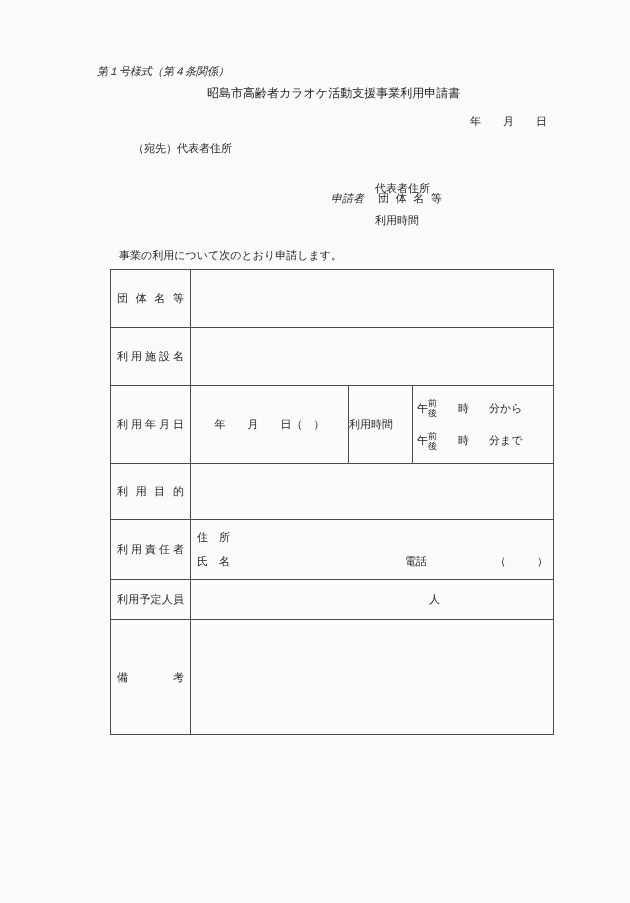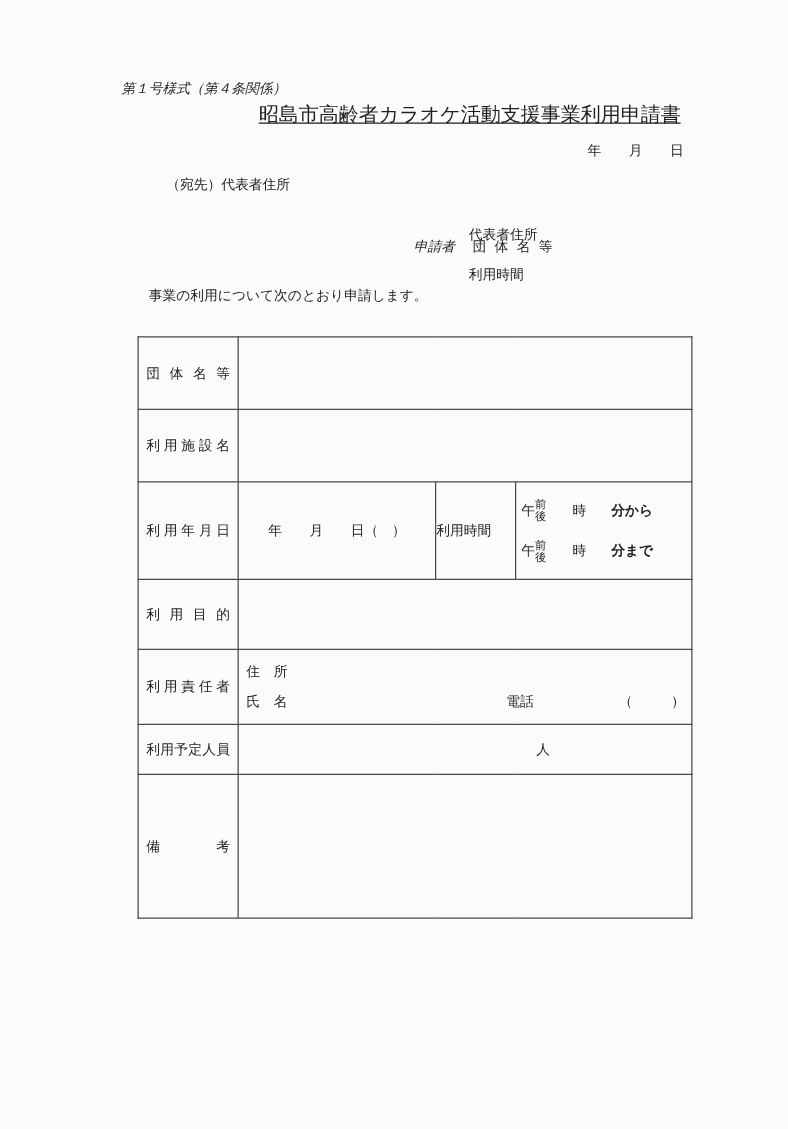--- a/index.html
+++ b/index.html
@@ -7,28 +7,28 @@
     width:630px;height:903px;
     background:#fbfbfa;
     color:#1f1f1f;
     font-family:"Liberation Serif","DejaVu Serif",serif;
     font-size:11px;
     position:relative;
     overflow:hidden;
   }
   .abs{position:absolute;line-height:14px;white-space:pre;}
   .form-number{left:97px;top:64px;font-style:italic;}
-  .doc-title{left:207px;top:86px;font-size:16px;text-decoration:underline;}
+  .doc-title{left:207px;top:86px;font-size:12px;}
   .date-line{top:114px;right:83px;}
   .recipient{left:133px;top:141px;}
   .rep-address{left:375px;top:181px;}
   .applicant-label{left:331px;top:191px;font-style:italic;}
   .org-name-line{left:378px;top:191px;width:64px;}
   .rep-name{left:375px;top:213px;}
-  .statement{left:119px;top:230px;text-align:right;}
+  .statement{left:119px;top:248px;text-align:right;}
 
   .justify{display:flex;justify-content:space-between;}
 
   table.form{
     position:absolute;left:110px;top:269px;
     width:443px;
     border-collapse:collapse;
     table-layout:fixed;
   }
   table.form td{
@@ -41,21 +41,21 @@
   tr.r1{height:58px;} tr.r2{height:58px;} tr.r3{height:77px;}
   tr.r4{height:56px;} tr.r5{height:59px;} tr.r6{height:35px;}
   tr.r7{height:115px;}
   td.label-cell > div{margin:0 6px;white-space:nowrap;}
   td.date-cell{text-align:center;padding-left:12px;white-space:pre;}
   td.time-label-cell{}
   .time-box{display:flex;flex-direction:column;justify-content:space-evenly;height:77px;}
   .time-line{display:flex;align-items:center;padding-left:4px;}
   .ampm{display:inline-flex;flex-direction:column;font-size:9px;line-height:10px;}
   .hour{margin-left:21px;}
-  .minute{margin-left:20px;font-weight:bold;}
+  .minute{margin-left:20px;}
   .resp-box{display:flex;flex-direction:column;justify-content:space-evenly;height:59px;padding-left:6px;}
   .resp-line{display:flex;align-items:center;white-space:pre;}
   .phone-label{margin-left:175px;}
   .paren-open{margin-left:68px;}
   .paren-close{margin-left:31px;}
   .headcount-cell{white-space:pre;}
   .headcount-unit{margin-left:216px;display:inline-block;}
   td.pad-left{padding-left:5px;}
 </style>
 </head>

